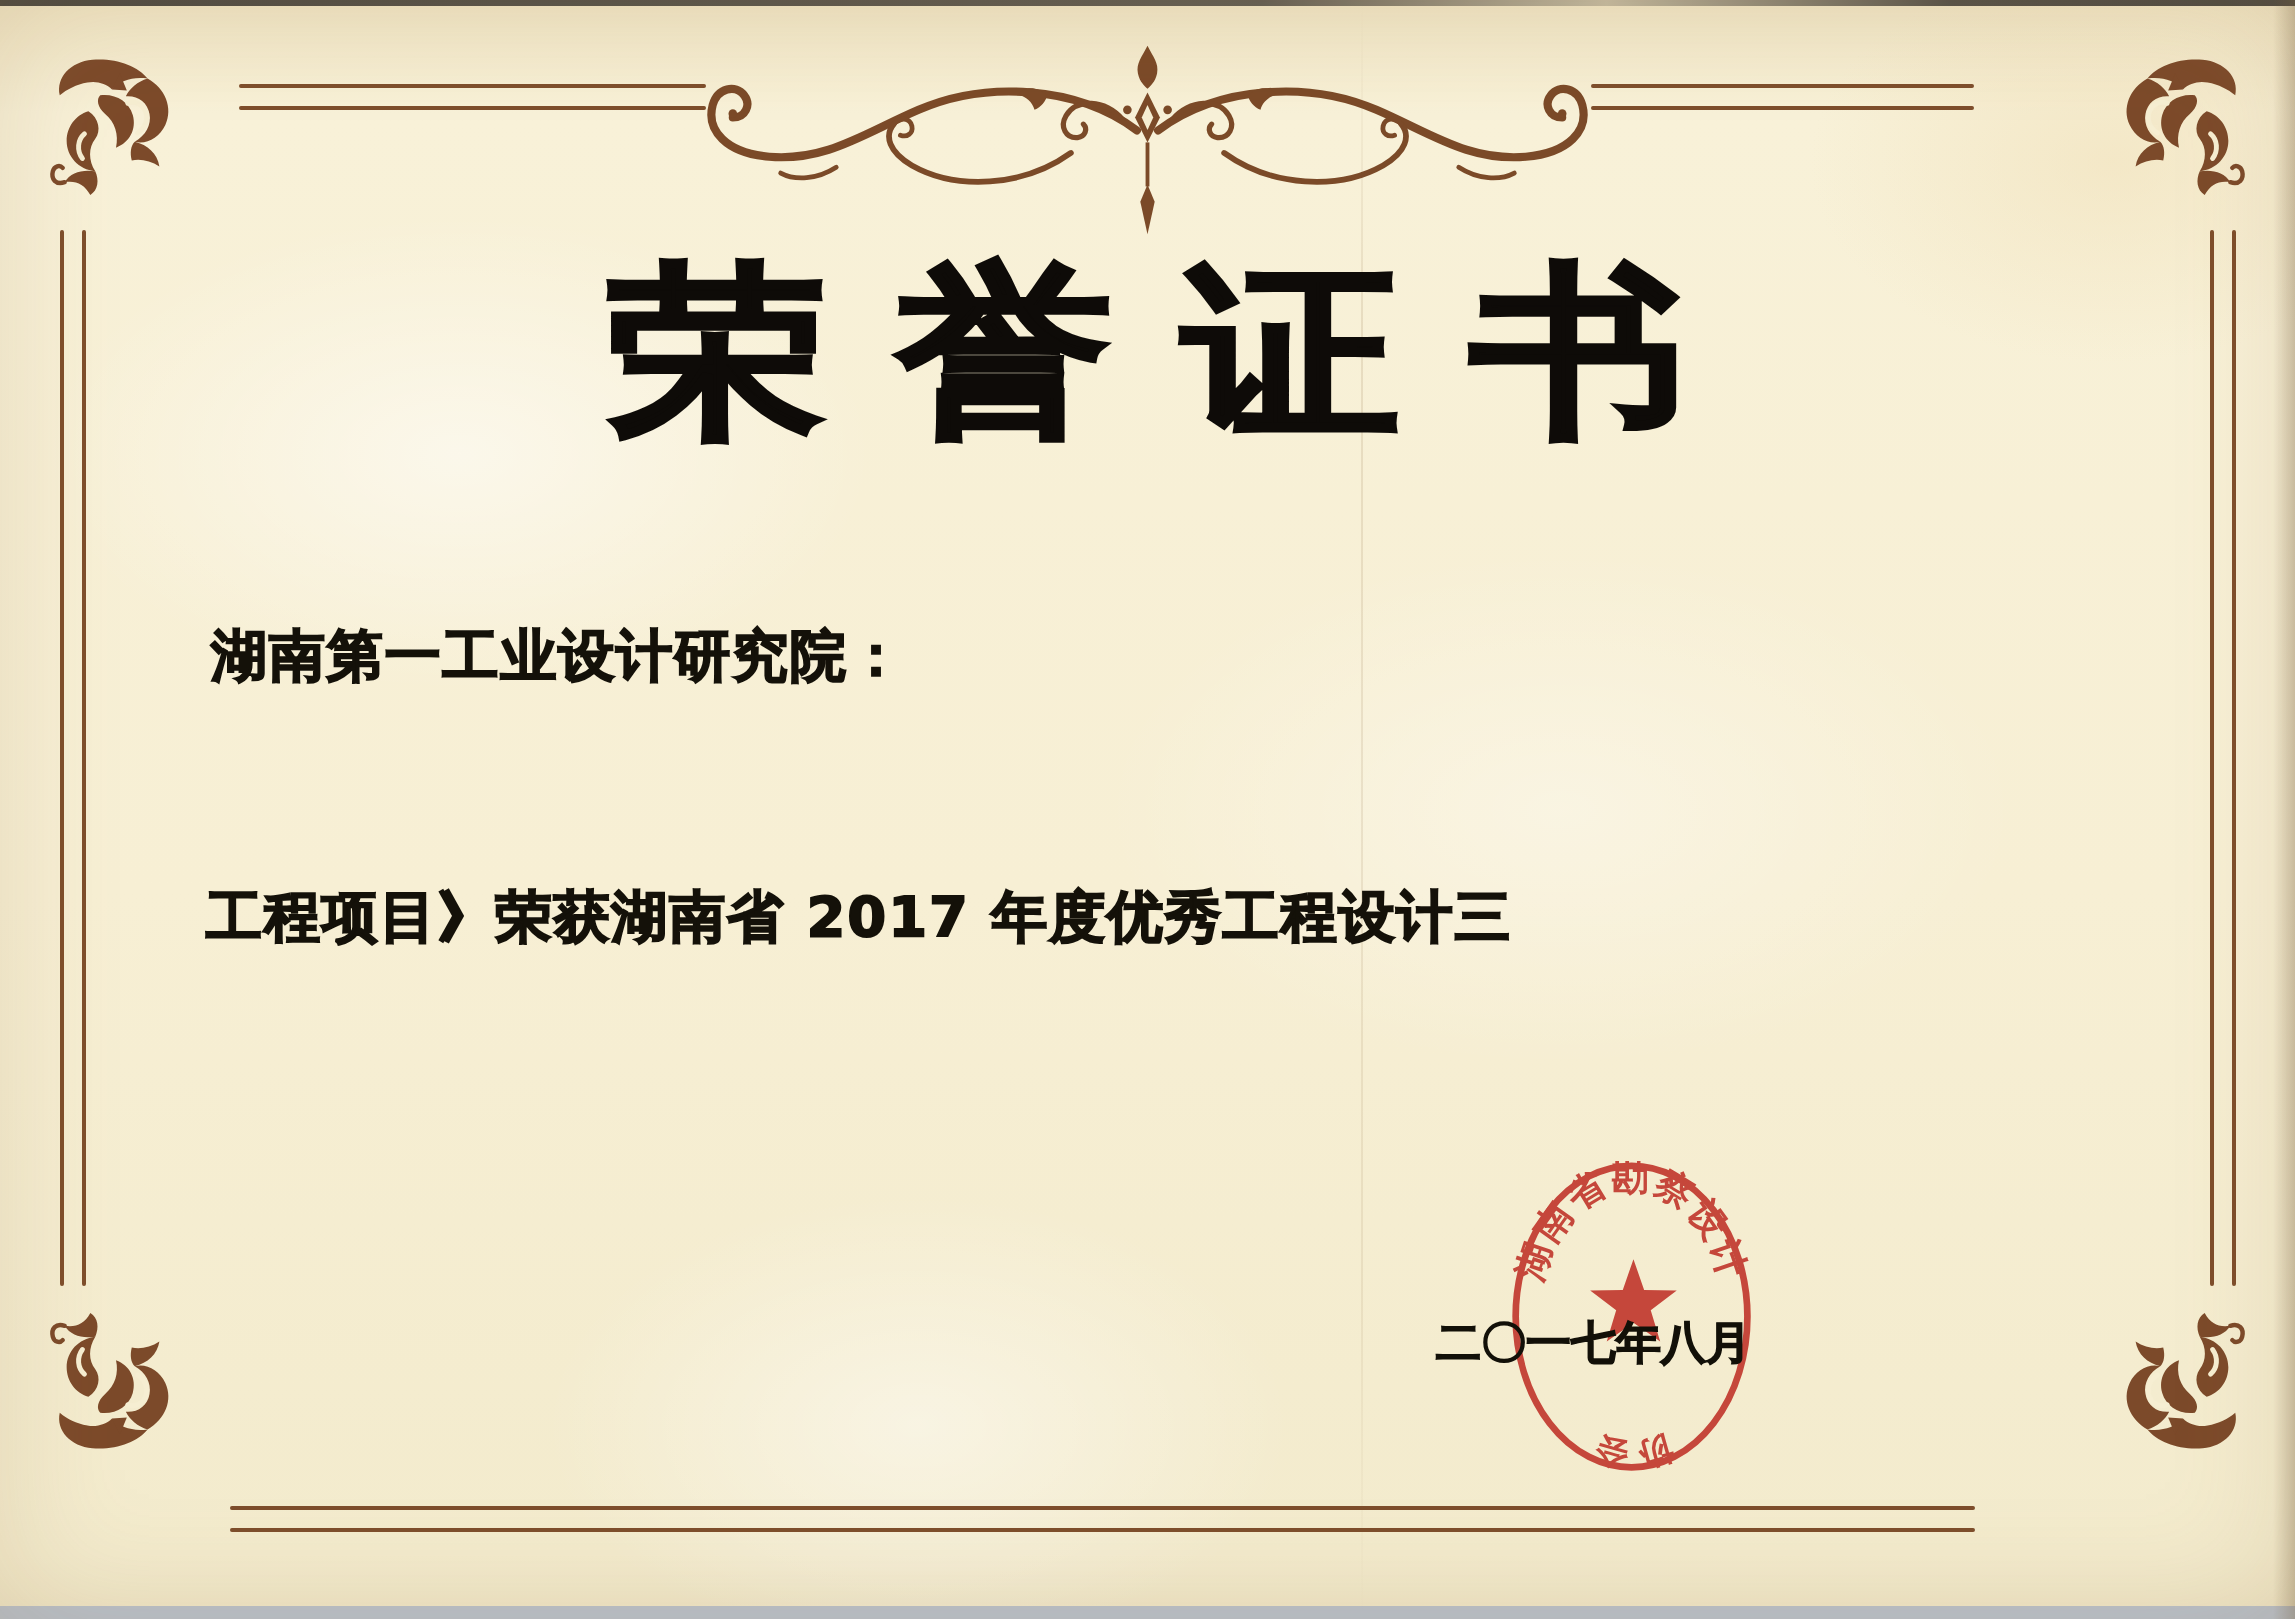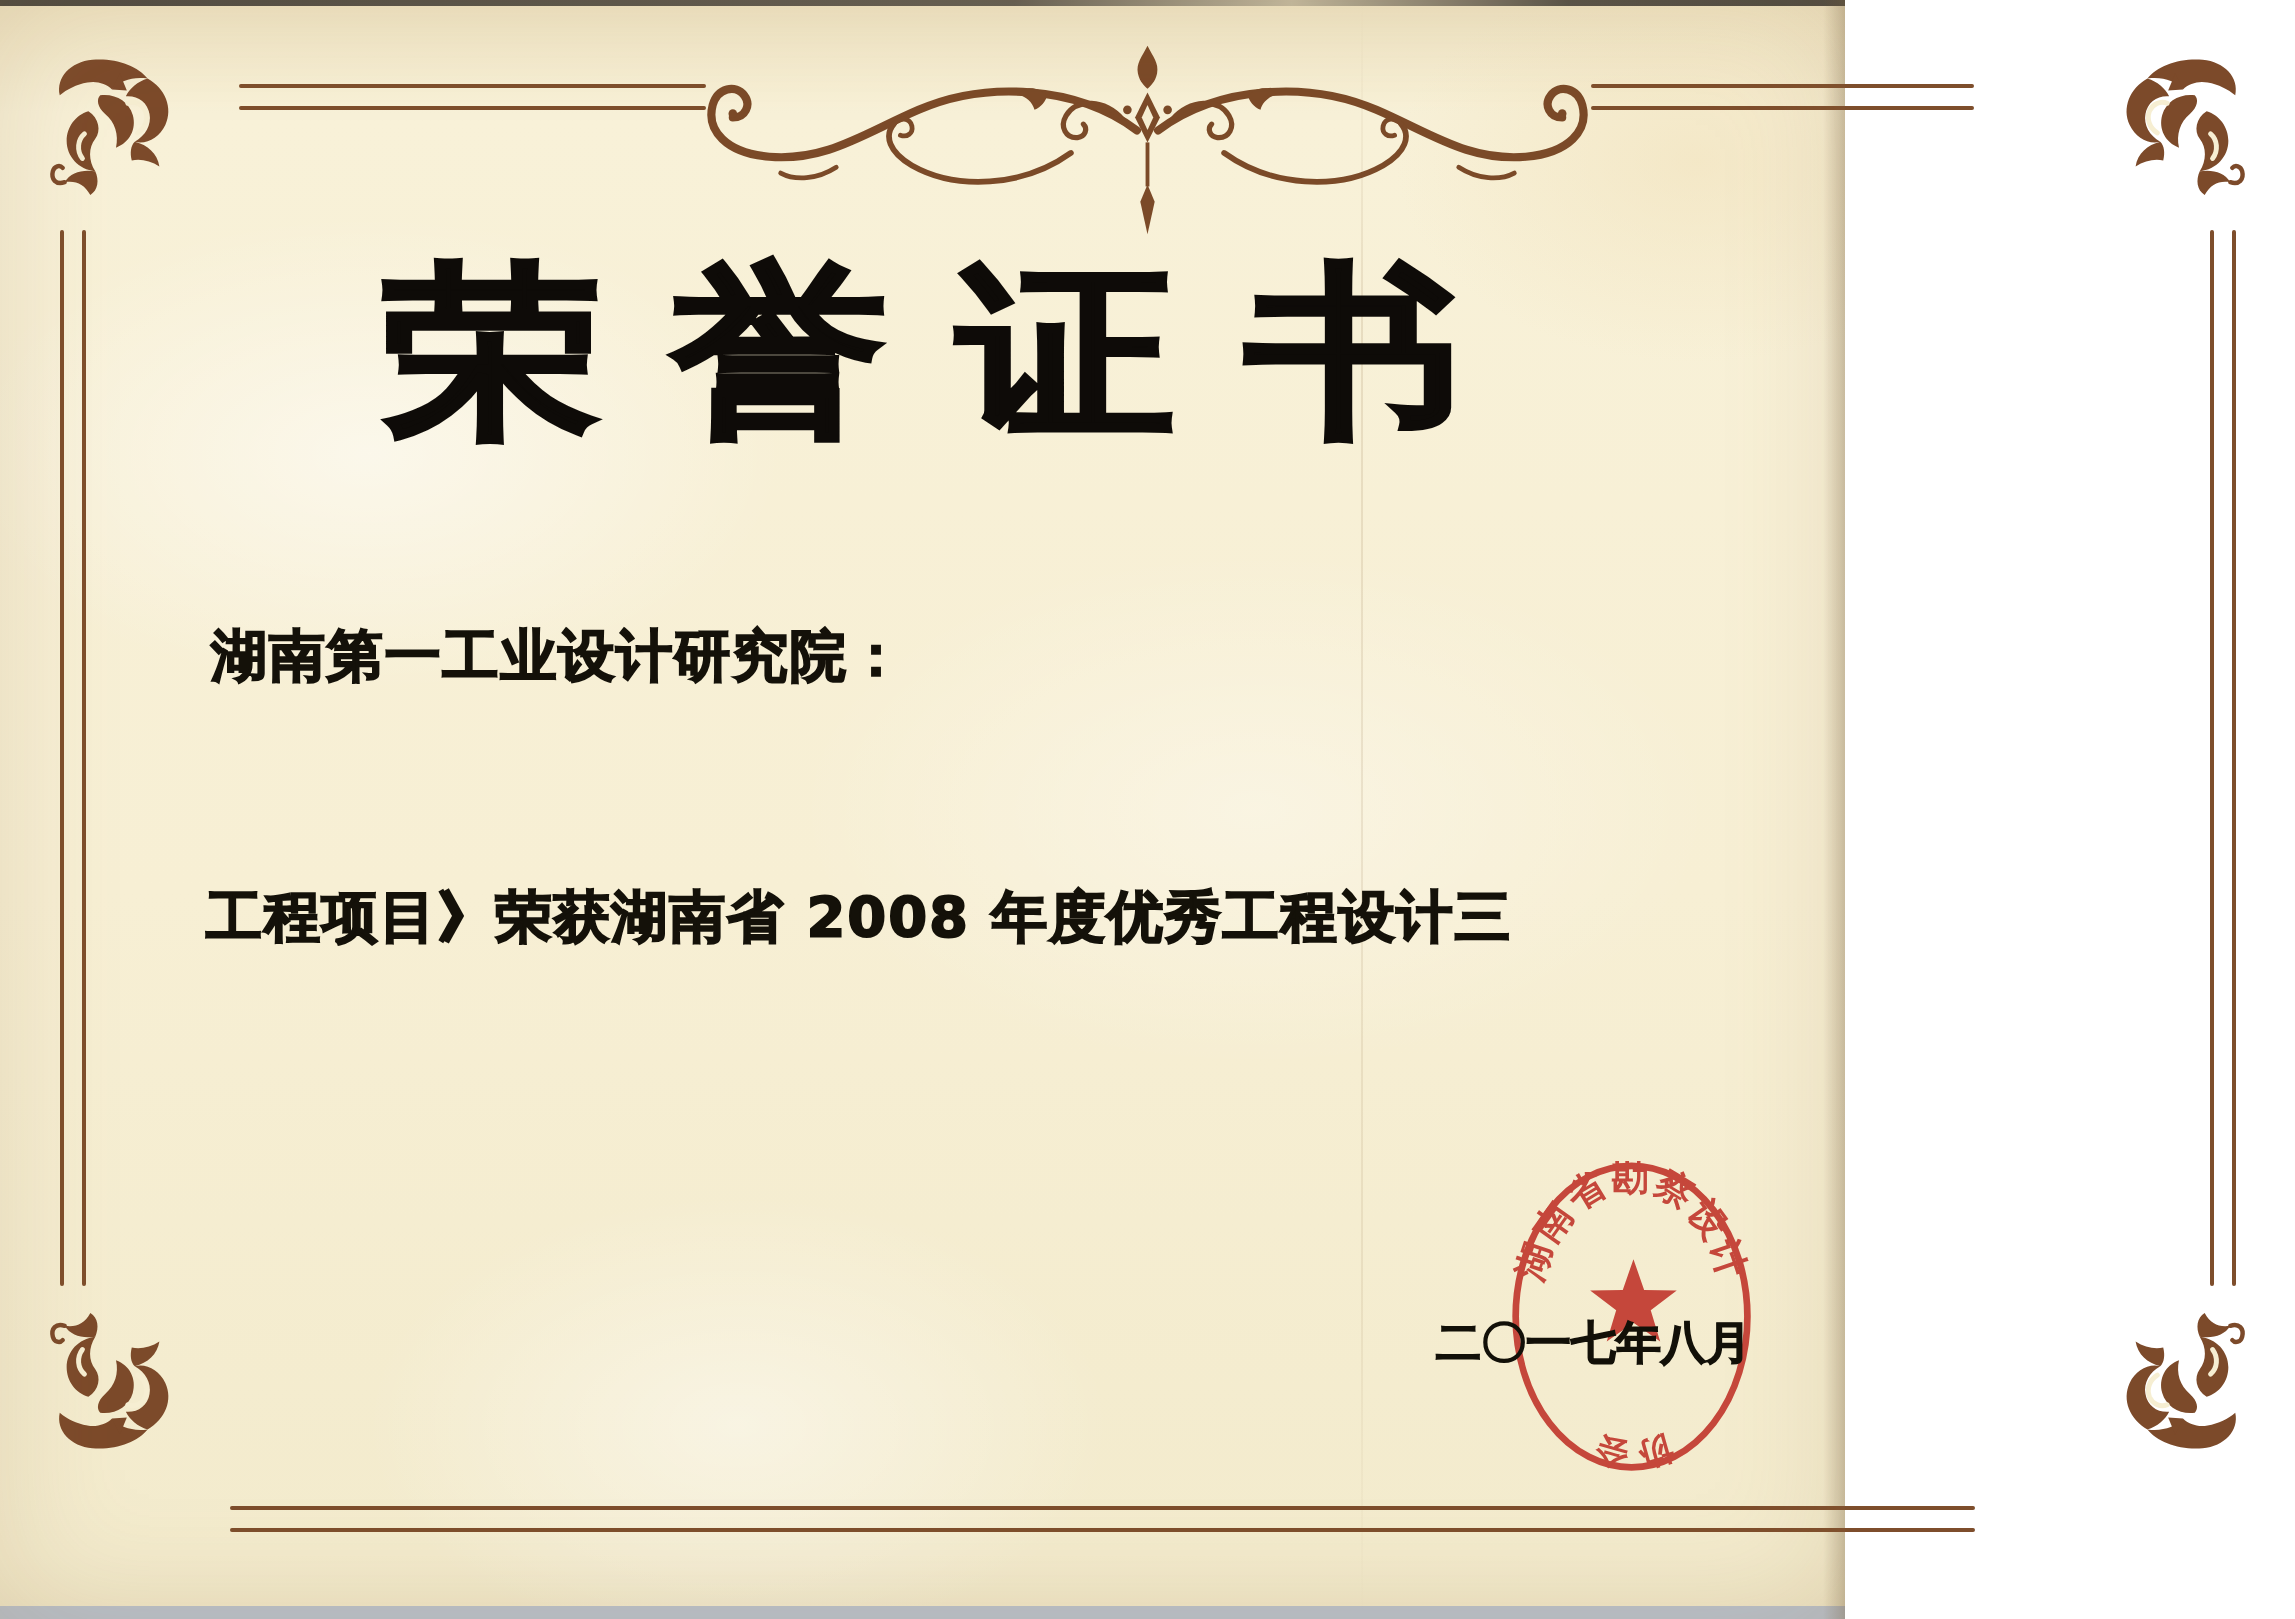--- a/index.html
+++ b/index.html
@@ -2,21 +2,21 @@
 <html style="font-size:7.7px"><head>
 <meta charset="utf-8">
 <style>
   html,body{margin:0;padding:0;}
   body{
     width:2295px;height:1619px;
     overflow:hidden;
     font-family:"DejaVu Sans","Liberation Sans",sans-serif;
   }
   .paper{
-    position:absolute;left:0;top:0;width:1845px;height:1619px;
+    position:absolute;left:0;top:0;width:2295px;height:1619px;
     background-color:#f6eed2;
     background-image:
       radial-gradient(ellipse 670px 383px at 20% 28%, rgba(255,255,255,.50), rgba(255,255,255,0) 62%),
       radial-gradient(ellipse 766px 431px at 68% 50%, rgba(255,255,255,.32), rgba(255,255,255,0) 60%),
       radial-gradient(ellipse 622px 383px at 40% 88%, rgba(255,255,255,.42), rgba(255,255,255,0) 60%),
       radial-gradient(ellipse 431px 287px at 92% 10%, rgba(240,224,185,.55), rgba(240,224,185,0) 70%),
       linear-gradient(180deg,#f0e5c4 0%,#f8f1d8 7%,#f7efd4 55%,#f3ebcd 96%,#efe6c7 100%);
   }
   .vignette{
     position:absolute;left:0;top:0;width:100%;height:100%;
@@ -191,21 +191,21 @@
       <circle cx="928" cy="152" r="9" fill="#7b4a28"></circle>
       <circle cx="1012" cy="152" r="9" fill="#7b4a28"></circle>
       <rect x="966" y="220" width="8" height="92" fill="#7b4a28"></rect>
       <path d="M970,308 L985,344 L970,412 L955,344 Z" fill="#7b4a28"></path>
     </g>
   </svg>
 
   <div class="title">荣誉证书</div>
 
   <div class="bodyline" style="left:211px;top:622px">湖南第一工业设计研究院：</div>
-  <div class="bodyline" style="left:206px;top:883px">工程项目》荣获湖南省 2008 年度优秀工程设计三</div>
+  <div class="bodyline" style="left:206px;top:883px">工程项目》荣获湖南省 2017 年度优秀工程设计三</div>
 
   <svg class="seal" viewBox="0 0 520 660">
     <defs>
       <path id="seal-arc-top" d="M 63,325 A 195,265 0 0 1 453,325" fill="none"></path>
       <path id="seal-arc-bottom" d="M 437,430 A 195,265 0 0 1 79,430" fill="none"></path>
     </defs>
     <ellipse cx="258" cy="325" rx="242" ry="315" fill="none" stroke="#c23a2f" stroke-width="14"></ellipse>
     <path fill="#c23a2f" d="M262,205 L284.3,269.3 L352.4,270.6 L298.1,311.7 L317.8,376.9 L262,338 L206.2,376.9 L225.9,311.7 L171.6,270.6 L239.7,269.3 Z"></path>
     <text font-size="78" font-weight="700" fill="#c23a2f" letter-spacing="6" style="font-family:'DejaVu Sans',sans-serif">
       <textPath href="#seal-arc-top" startOffset="50%" text-anchor="middle">湖南省勘察设计</textPath>

